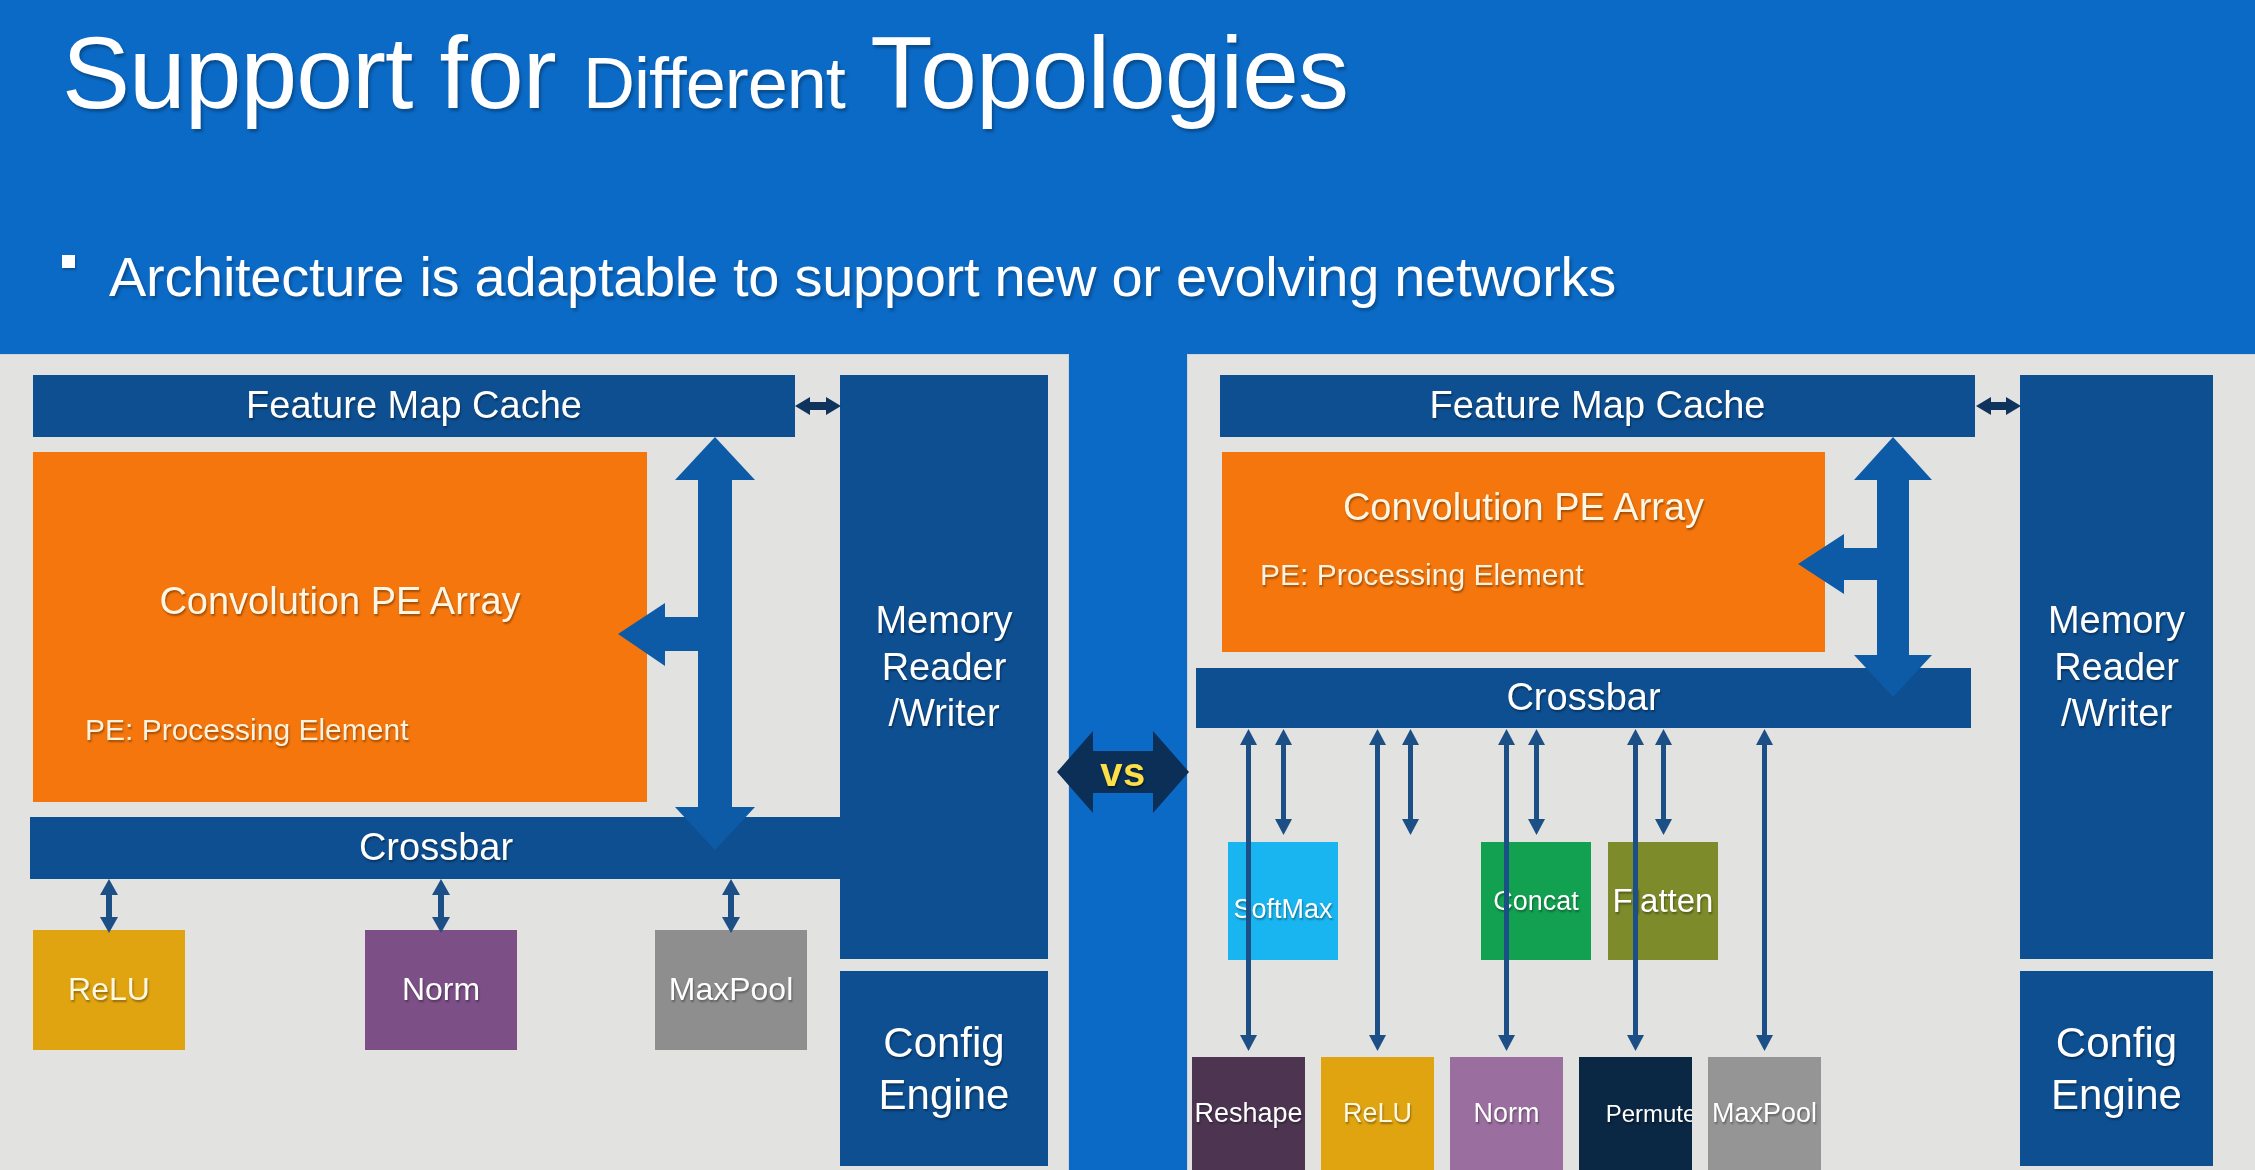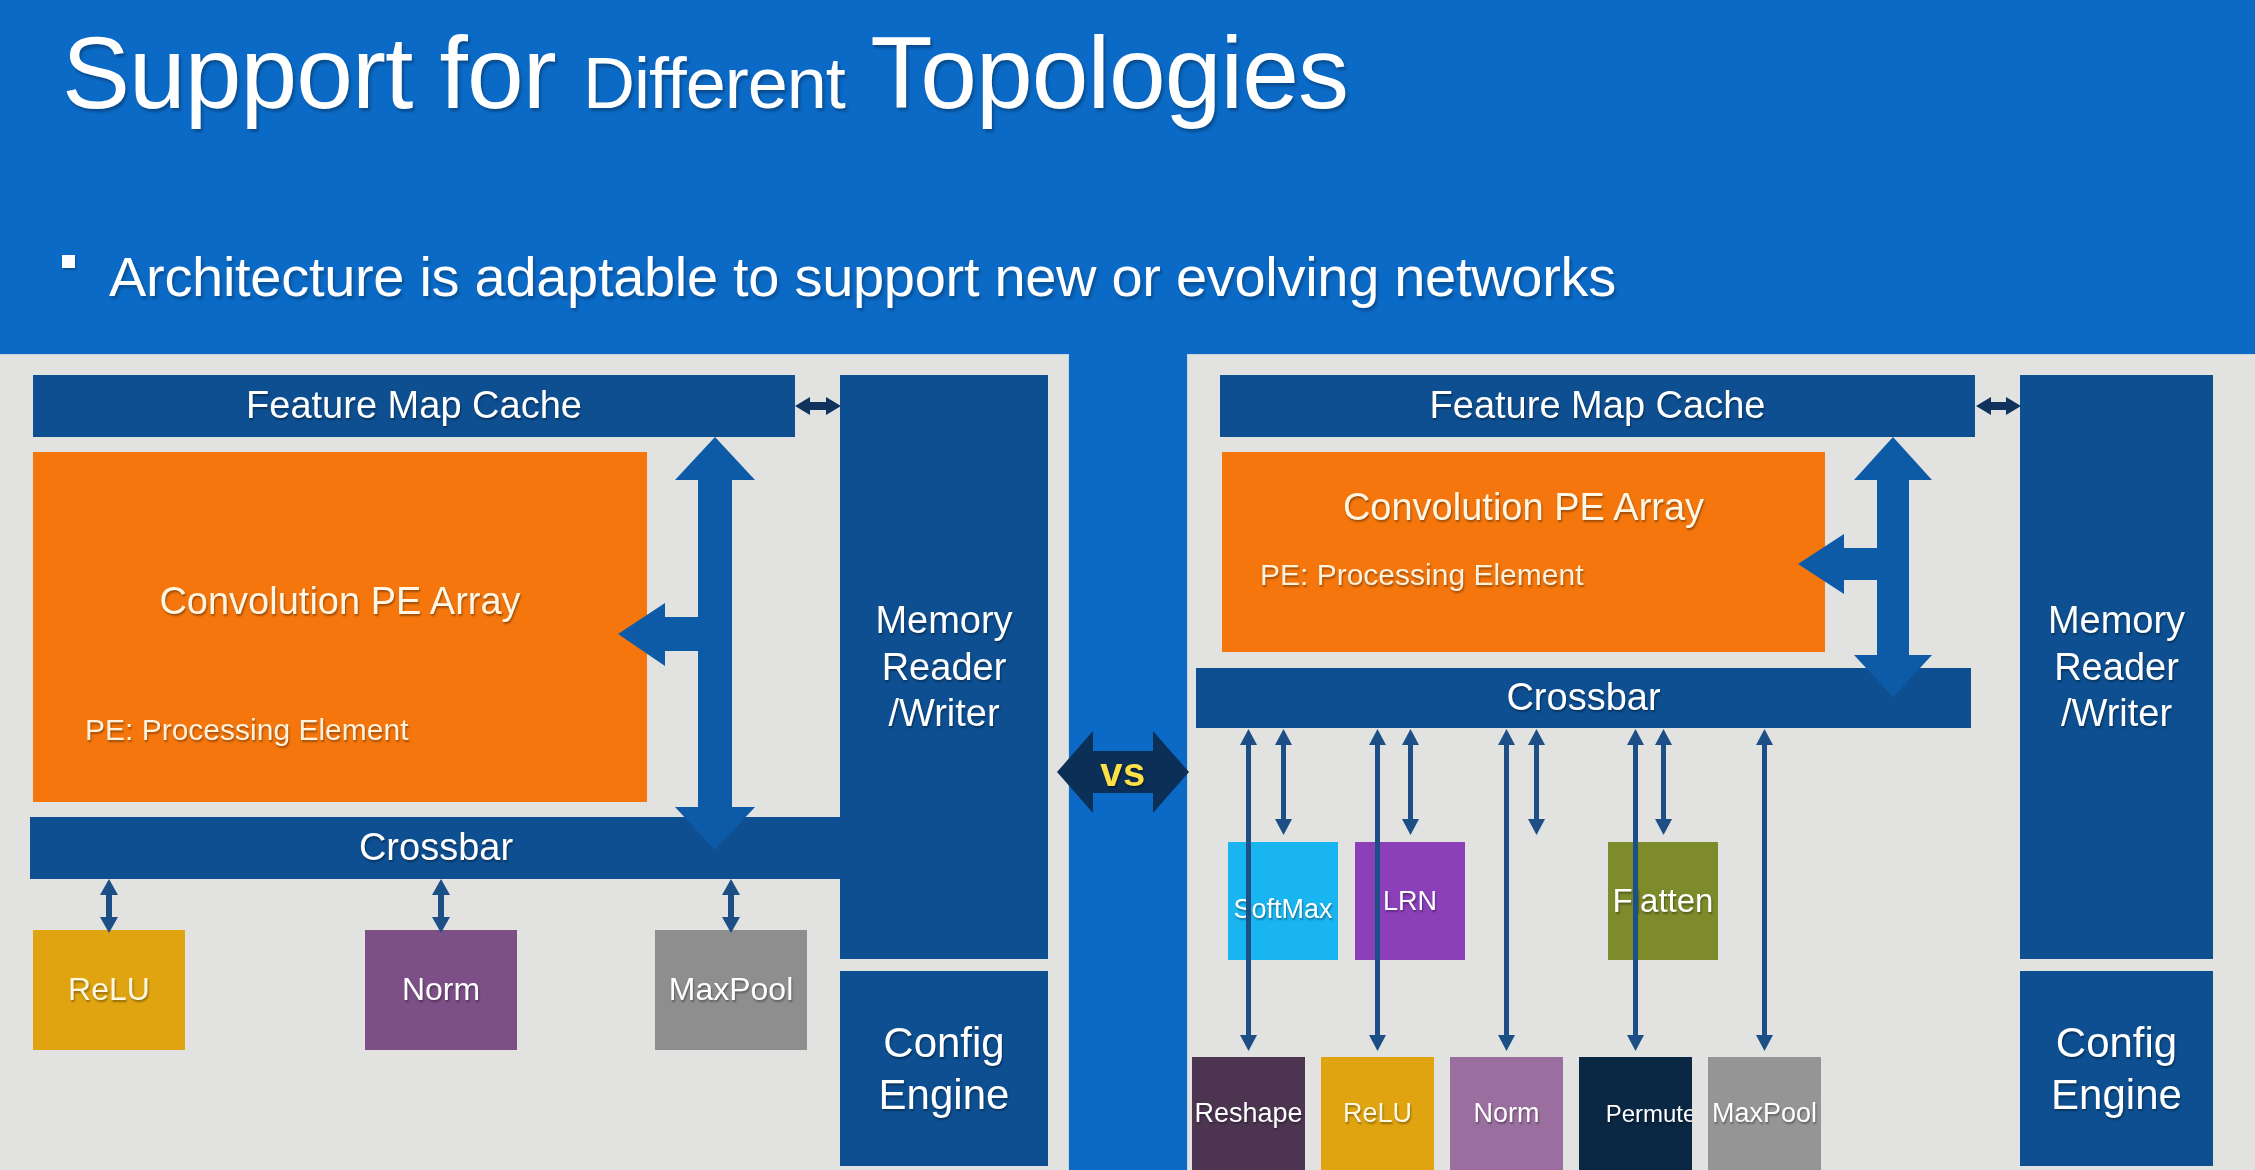--- a/index.html
+++ b/index.html
@@ -168,22 +168,22 @@
     </div>
 
     <div class="blk nav" style="left:832px;top:616px;width:193px;height:195px;">
       <span class="lbl" style="font-size:42px;line-height:1.22;">Config
 Engine</span>
     </div>
 
     <div class="blk" style="left:40px;top:487px;width:110px;height:118px;background:#19b5f0;">
       <span class="lbl" style="font-size:27px;margin-top:17px;">SoftMax</span>
     </div>
-    <div class="blk" style="left:167px;top:487px;width:110px;height:118px;background:#8b3fb8;">
-      <span class="lbl" style="font-size:27px;">LRN</span>
+    <div class="blk" style="left:293px;top:487px;width:110px;height:118px;background:#12a051;">
+      <span class="lbl" style="font-size:27px;">Concat</span>
     </div>
     <div class="blk" style="left:420px;top:487px;width:110px;height:118px;background:#7d8b2a;">
       <span class="lbl" style="font-size:33px;">Flatten</span>
     </div>
 
     <div class="blk" style="left:4px;top:702px;width:113px;height:113px;background:#4d3552;">
       <span class="lbl" style="font-size:27px;">Reshape</span>
     </div>
     <div class="blk" style="left:133px;top:702px;width:113px;height:113px;background:#e0a410;">
       <span class="lbl" style="font-size:27px;color:#fff8e0;">ReLU</span>

